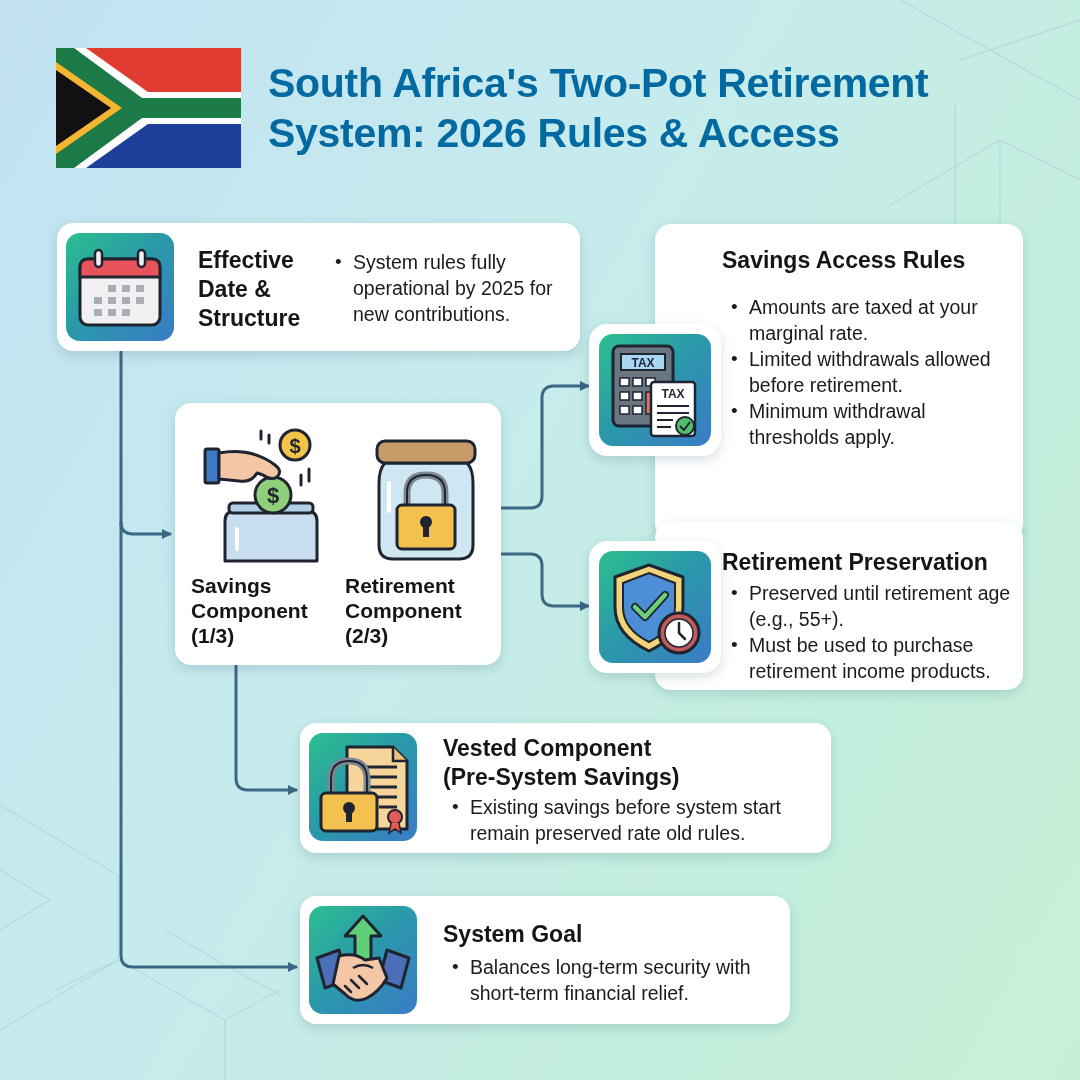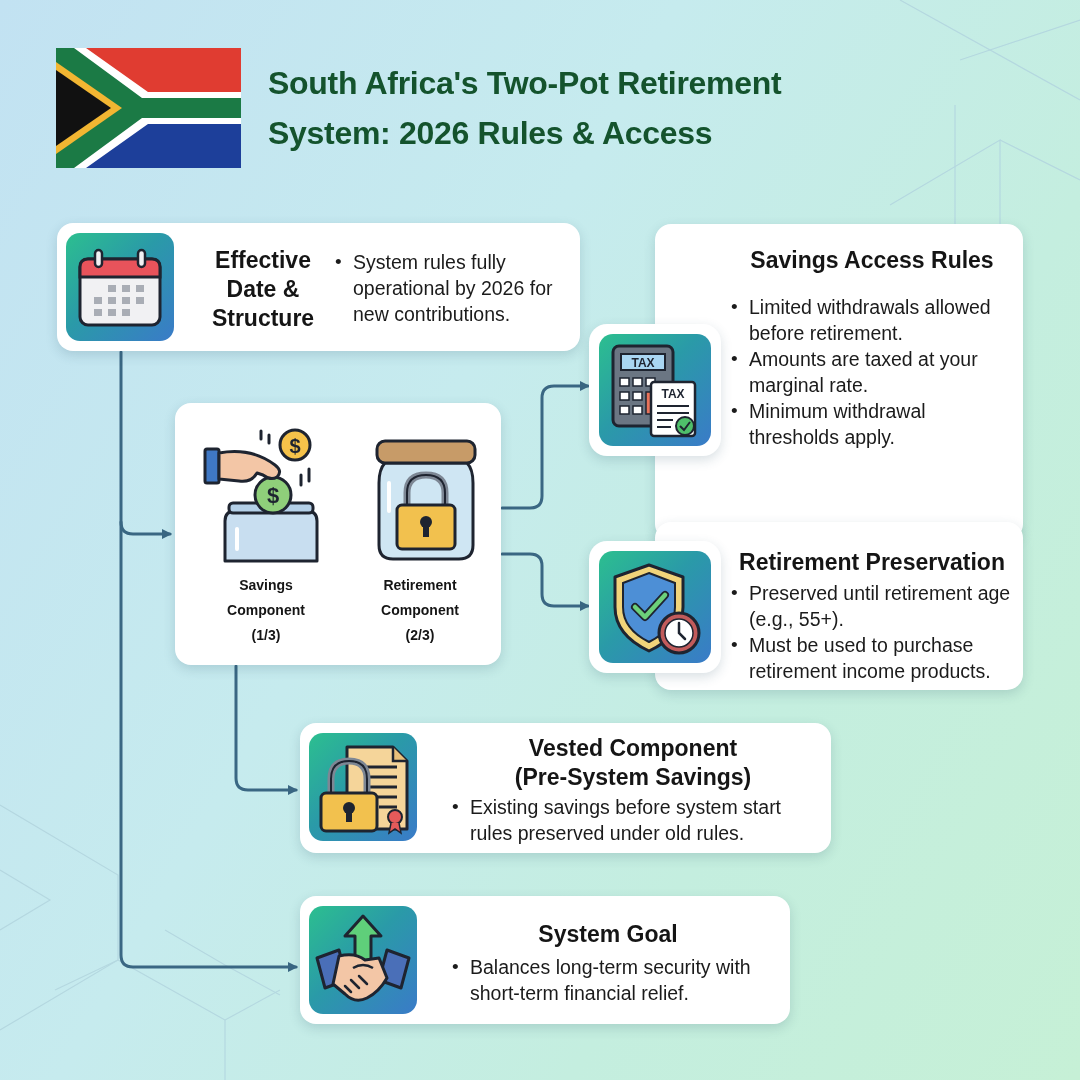--- a/index.html
+++ b/index.html
@@ -10,44 +10,44 @@
     color: #151515;
     background: linear-gradient(120deg, #c2e2f2 0%, #c6ebee 40%, #c4eedf 70%, #c6f0d6 100%);
   }
   .bg-lines { position: absolute; inset: 0; pointer-events: none; }
   .abs { position: absolute; }
 
   
   .flag { left: 56px; top: 48px; width: 185px; height: 120px; }
 
   
-  .title { left: 268px; top: 58px; width: 790px; font-size: 32px; line-height: 50px; color: #14532d; letter-spacing: -0.3px; }
+  .title { left: 268px; top: 58px; width: 790px; font-size: 41px; line-height: 50px; color: #0369a1; letter-spacing: -0.3px; }
   .title .bold { font-weight: bold; }
   .title .light { font-weight: bold; }
 
   .card {
     position: absolute;
     background: #ffffff;
     border-radius: 16px;
     box-shadow: 0 4px 12px rgba(40, 80, 100, 0.18);
   }
   .icon-tile {
     position: absolute;
     border-radius: 14px;
     background: linear-gradient(135deg, #2cbf8f 0%, #2a9aa8 45%, #3a7bc8 100%);
     overflow: hidden;
   }
   .icon-tile svg { width: 100%; height: 100%; display: block; }
 
-  .h { font-weight: bold; font-size: 23px; line-height: 29px; color: #151515; text-align: center; }
+  .h { font-weight: bold; font-size: 23px; line-height: 29px; color: #151515; }
   ul.bullets { list-style: none; }
   ul.bullets li { position: relative; padding-left: 22px; font-size: 19.5px; line-height: 26px; color: #1b1b1b; }
   ul.bullets li::before { content: "•"; position: absolute; left: 4px; top: 0; font-size: 19px; }
 
-  .comp-label { position: absolute; text-align: center; font-weight: bold; font-size: 14px; line-height: 25px; color: #151515; }
+  .comp-label { position: absolute; font-weight: bold; font-size: 21px; line-height: 25px; color: #151515; }
 
   .connectors { position: absolute; inset: 0; pointer-events: none; }
 </style>
 </head>
 <body>
 
 <svg class="bg-lines" width="1080" height="1080" viewBox="0 0 1080 1080">
   <g stroke="#b3d6df" stroke-width="1.2" fill="none" opacity="0.9">
     <path d="M0 805 L118 875 L118 960 L0 1030"></path>
     <path d="M0 930 L50 900 L0 870"></path>
@@ -120,21 +120,21 @@
           <rect x="56" y="76" width="8" height="7"></rect>
       </g>
     </svg>
   </div>
   <div class="abs h" style="left:141px; top:23px; width:130px;">
     <div>Effective</div>
     <div>Date &amp;</div>
     <div>Structure</div>
   </div>
   <ul class="abs bullets" style="left:274px; top:26px; width:240px;">
-    <li>System rules fully operational by 2026 for new contributions.</li>
+    <li>System rules fully operational by 2025 for new contributions.</li>
   </ul>
 </div>
 
 <div class="card" style="left:175px; top:403px; width:326px; height:262px;">
   <div class="abs" style="left:26px; top:22px; width:120px; height:138px;">
     <svg viewBox="0 0 120 138" width="120" height="138">
 
       <path d="M24 96 Q24 86 34 86 L34 82 L106 82 L106 86 Q116 86 116 96 L116 136 L24 136 Z" fill="#c8def0" stroke="#1e2430" stroke-width="3" stroke-linejoin="round"></path>
       <rect x="28" y="78" width="84" height="10" rx="4" fill="#b4d0e8" stroke="#1e2430" stroke-width="3"></rect>
       <path d="M36 104 L36 124" stroke="#ffffff" stroke-width="4" stroke-linecap="round"></path>
@@ -170,22 +170,22 @@
   <div class="comp-label" style="left:170px; top:170px; width:150px;">
     <div>Retirement</div>
     <div>Component</div>
     <div>(2/3)</div>
   </div>
 </div>
 
 <div class="card" style="left:655px; top:224px; width:368px; height:316px;">
   <div class="abs h" style="left:67px; top:22px; width:300px;">Savings Access Rules</div>
   <ul class="abs bullets" style="left:72px; top:70px; width:290px;">
+    <li>Amounts are taxed at your marginal rate.</li>
     <li>Limited withdrawals allowed before retirement.</li>
-    <li>Amounts are taxed at your marginal rate.</li>
     <li>Minimum withdrawal thresholds apply.</li>
   </ul>
 </div>
 <div class="card" style="left:589px; top:324px; width:132px; height:132px; border-radius:18px;">
   <div class="icon-tile" style="left:10px; top:10px; width:112px; height:112px;">
     <svg viewBox="0 0 112 112">
       <rect x="14" y="12" width="60" height="80" rx="6" fill="#6b7683" stroke="#1e2430" stroke-width="3"></rect>
       <rect x="22" y="20" width="44" height="16" fill="#a9d6f2" stroke="#1e2430" stroke-width="2"></rect>
       <text x="44" y="33" text-anchor="middle" font-size="12" font-weight="bold" fill="#1e2430" font-family="Liberation Sans, sans-serif">TAX</text>
       <g fill="#ffffff" stroke="#1e2430" stroke-width="1.5">
@@ -241,21 +241,21 @@
       <rect x="12" y="60" width="56" height="38" rx="5" fill="#f2c14e" stroke="#1e2430" stroke-width="3"></rect>
       <circle cx="40" cy="75" r="6" fill="#1e2430"></circle>
       <rect x="37" y="77" width="6" height="12" fill="#1e2430"></rect>
     </svg>
   </div>
   <div class="abs h" style="left:143px; top:11px; width:380px;">
     <div>Vested Component</div>
     <div>(Pre-System Savings)</div>
   </div>
   <ul class="abs bullets" style="left:148px; top:71px; width:380px;">
-    <li>Existing savings before system start rules preserved under old rules.</li>
+    <li>Existing savings before system start remain preserved rate old rules.</li>
   </ul>
 </div>
 
 <div class="card" style="left:300px; top:896px; width:490px; height:128px;">
   <div class="icon-tile" style="left:9px; top:10px; width:108px; height:108px;">
     <svg viewBox="0 0 108 108">
       <path d="M54 10 L72 30 L62 30 L62 60 L46 60 L46 30 L36 30 Z" fill="#5fcf7a" stroke="#1e2430" stroke-width="3" stroke-linejoin="round"></path>
       <path d="M8 52 L30 44 L38 74 L16 82 Z" fill="#4a6fb8" stroke="#1e2430" stroke-width="3" stroke-linejoin="round"></path>
       <path d="M100 52 L78 44 L70 74 L92 82 Z" fill="#4a6fb8" stroke="#1e2430" stroke-width="3" stroke-linejoin="round"></path>
       <path d="M30 50 Q46 46 56 54 L70 52 L78 72 Q70 86 58 92 Q46 98 36 88 L24 78 Z" fill="#f3c6a6" stroke="#1e2430" stroke-width="3" stroke-linejoin="round"></path>

